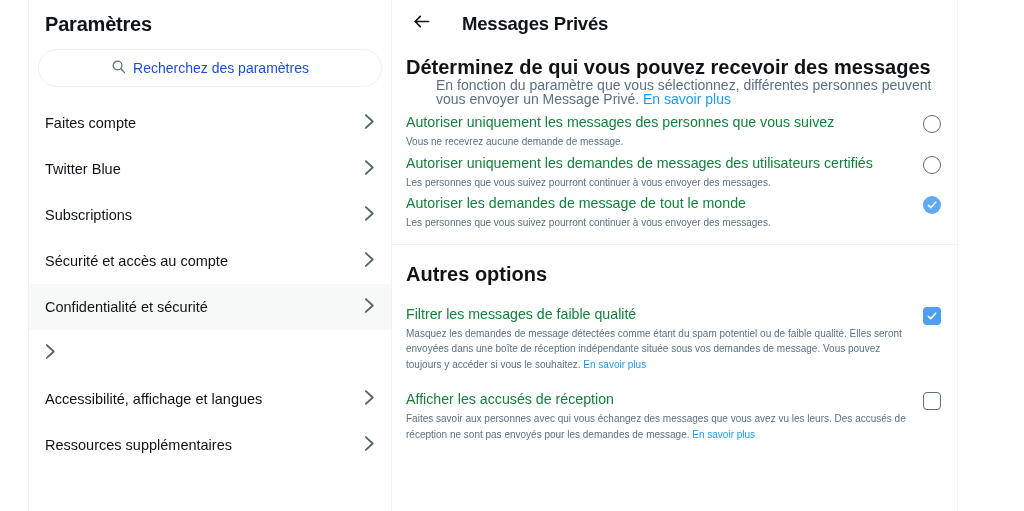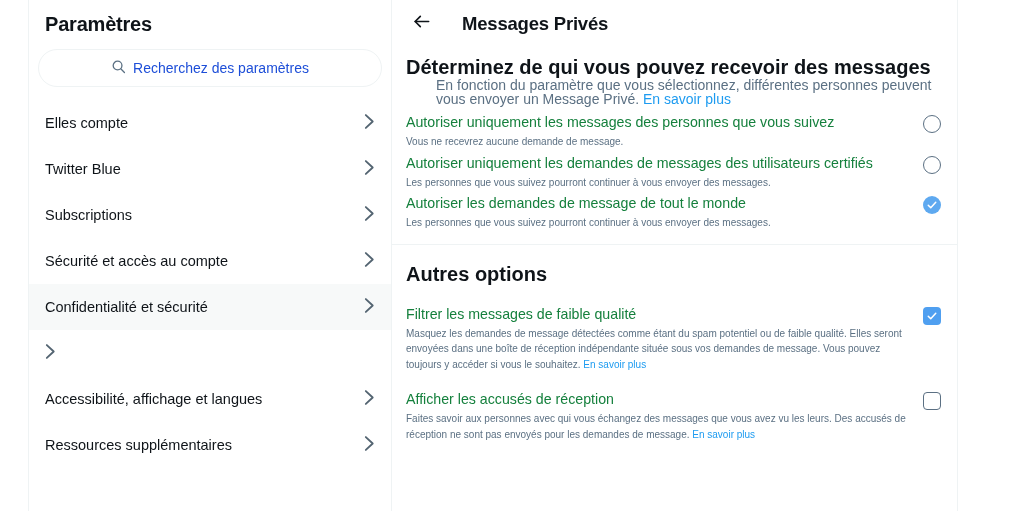--- a/index.html
+++ b/index.html
@@ -201,21 +201,21 @@
             <line x1="16" y1="16" x2="21.5" y2="21.5" stroke-linecap="round"></line>
           </svg>
         </span>
         <span class="search-placeholder">Recherchez des paramètres</span>
       </div>
     </div>
 
     <div class="nav-list">
 
       <div class="nav-item">
-        <span class="nav-label">Elles compte</span>
+        <span class="nav-label">Faites compte</span>
         <span class="chev">
           <svg width="11" height="17" viewBox="0 0 12 18" fill="none" stroke="#536471" stroke-width="2" stroke-linecap="round" stroke-linejoin="round">
               <polyline points="2,2 9.5,9 2,16"></polyline>
             </svg>
         </span>
       </div>
 
       <div class="nav-item">
         <span class="nav-label">Twitter Blue</span>
         <span class="chev">

